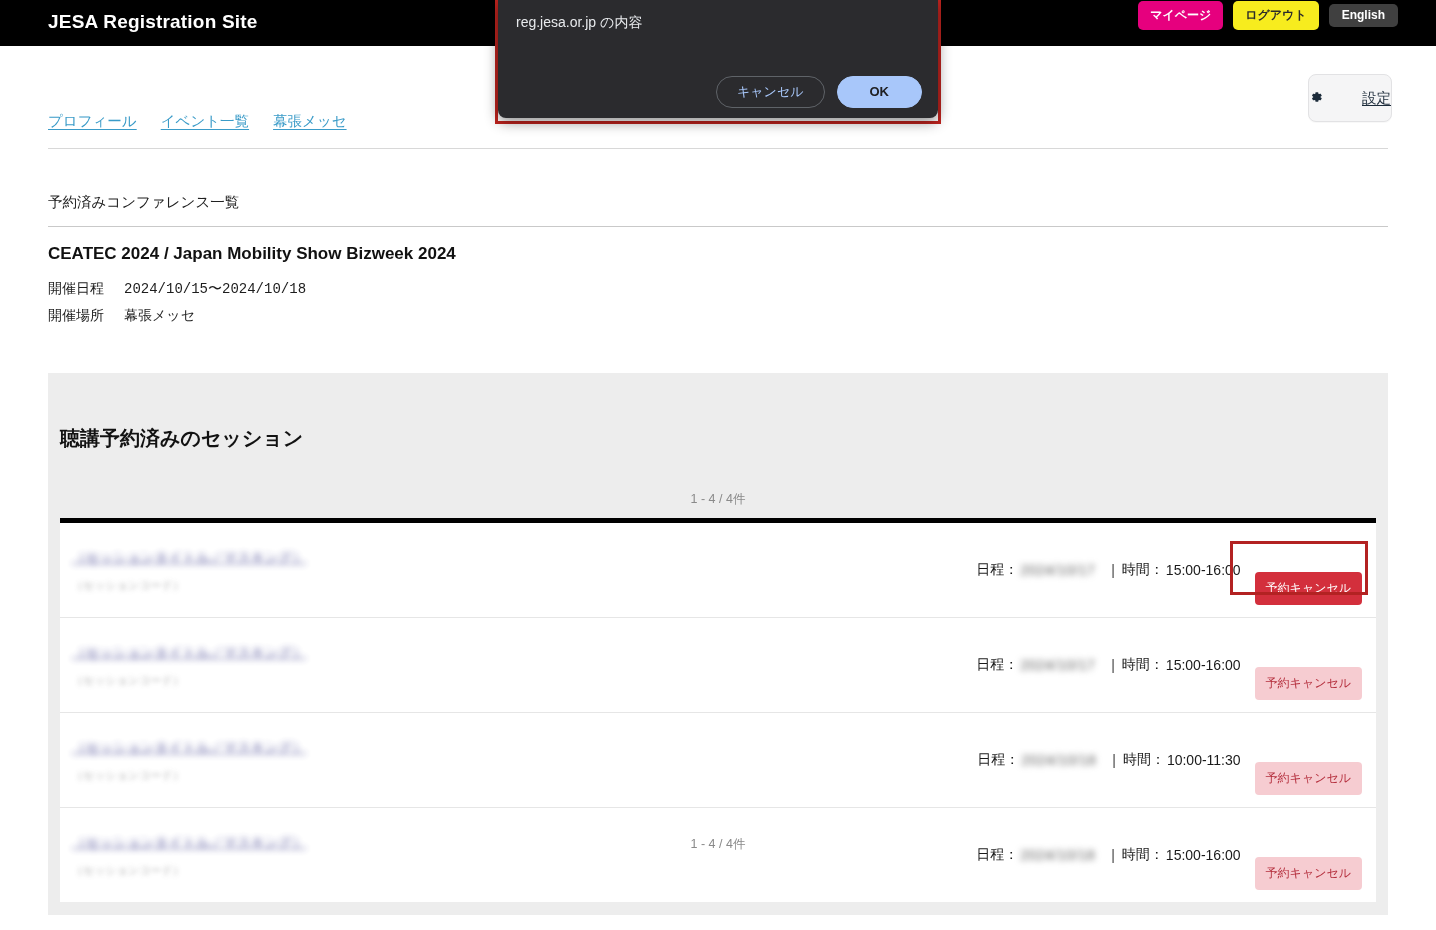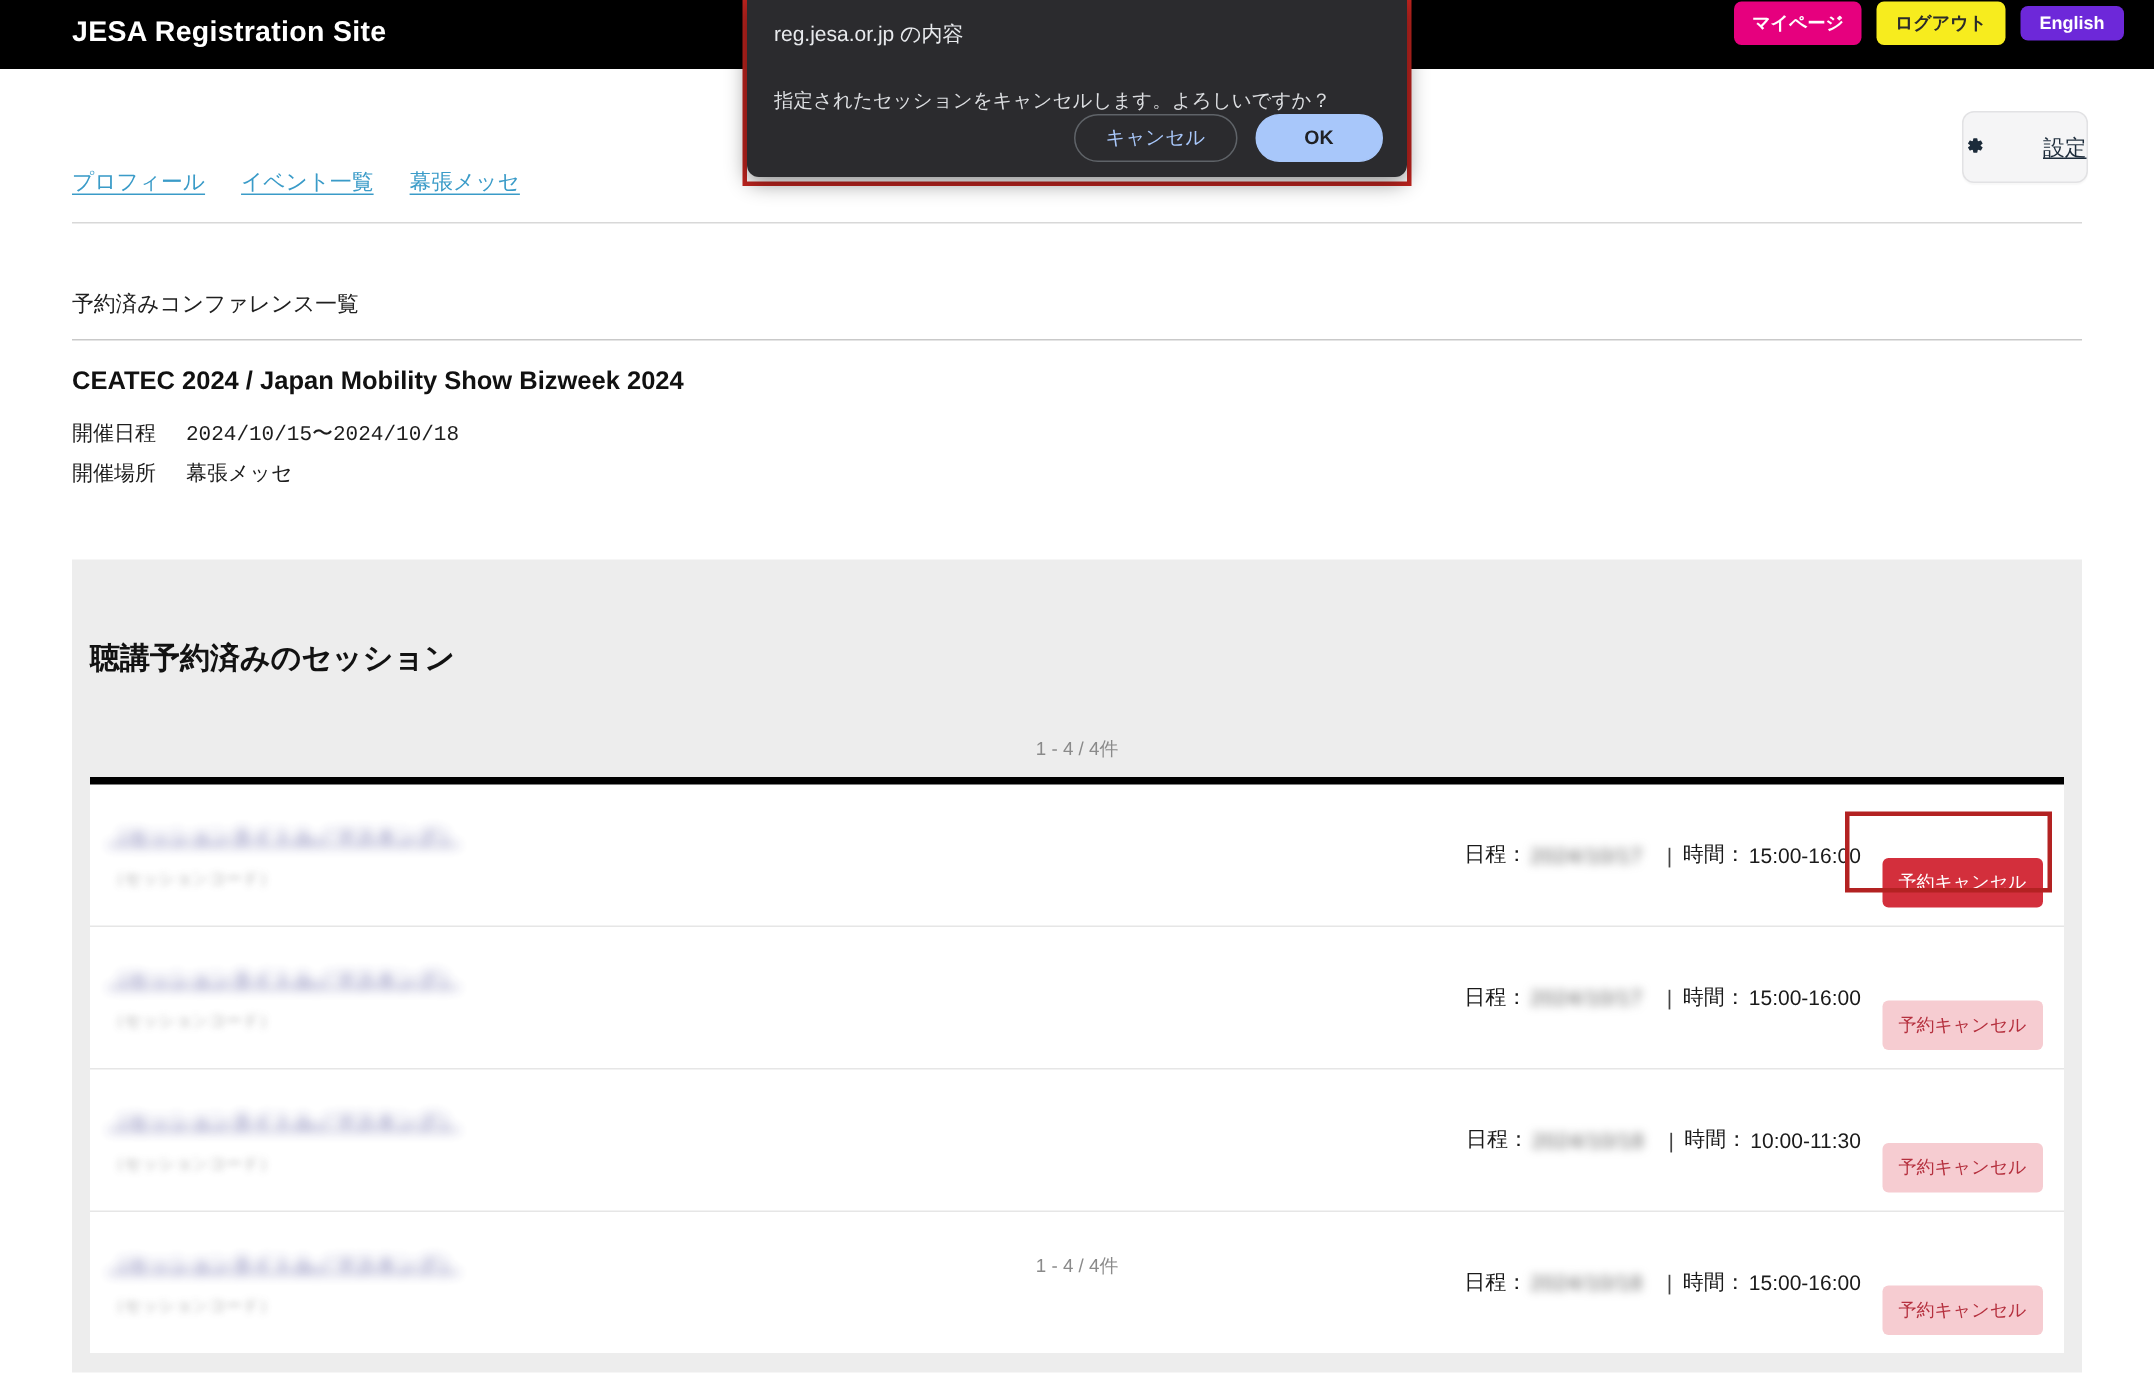--- a/index.html
+++ b/index.html
@@ -30,40 +30,40 @@
     position: absolute;
     left: 48px; top: 11px;
     color: #ffffff;
     font-size: 19px;
     font-weight: bold;
     letter-spacing: 0.2px;
     white-space: nowrap;
   }
   .topbtns {
     position: absolute;
-    right: 20px; top: 1px;
+    right: 38px; top: 1px;
     display: flex;
     gap: 10px;
     align-items: center;
     justify-content: flex-end;
   }
   .topbtn {
     border: none;
     border-radius: 5px;
     font-size: 12px;
     font-weight: bold;
     padding: 8px 12px;
     cursor: pointer;
     line-height: 1.1;
     white-space: nowrap;
     font-family: inherit;
   }
   .btn-mypage { background: #e6007e; color: #ffffff; }
   .btn-logout { background: #f7ec1e; color: #2b2b2b; }
-  .btn-english { background: #6d28d9; color: #ffffff; padding: 5px 13px; }
+  .btn-english { background: #404040; color: #ffffff; padding: 5px 13px; }
 
   
   .navwrap {
     position: absolute;
     left: 48px; top: 112px;
     width: 1340px;
   }
   .navlinks {
     display: flex;
     gap: 24px;
@@ -422,20 +422,19 @@
     </div>
 
     <div class="pager-bottom">1 - 4 / 4件</div>
   </div>
 
   <div class="focus-box" style="left:1230px; top:541px; width:138px; height:54px;"></div>
 
   <div class="dialog-outline"></div>
   <div class="dialog">
     <div class="dlg-origin">reg.jesa.or.jp の内容</div>
-    <div class="dlg-msg">指定されたセッションをキャンセルします。よろしいですか？</div>
     <div class="dlg-actions">
       <button class="dlg-btn dlg-cancel">キャンセル</button>
       <button class="dlg-btn dlg-ok">OK</button>
     </div>
   </div>
 
 </div>
 
 </body></html>

